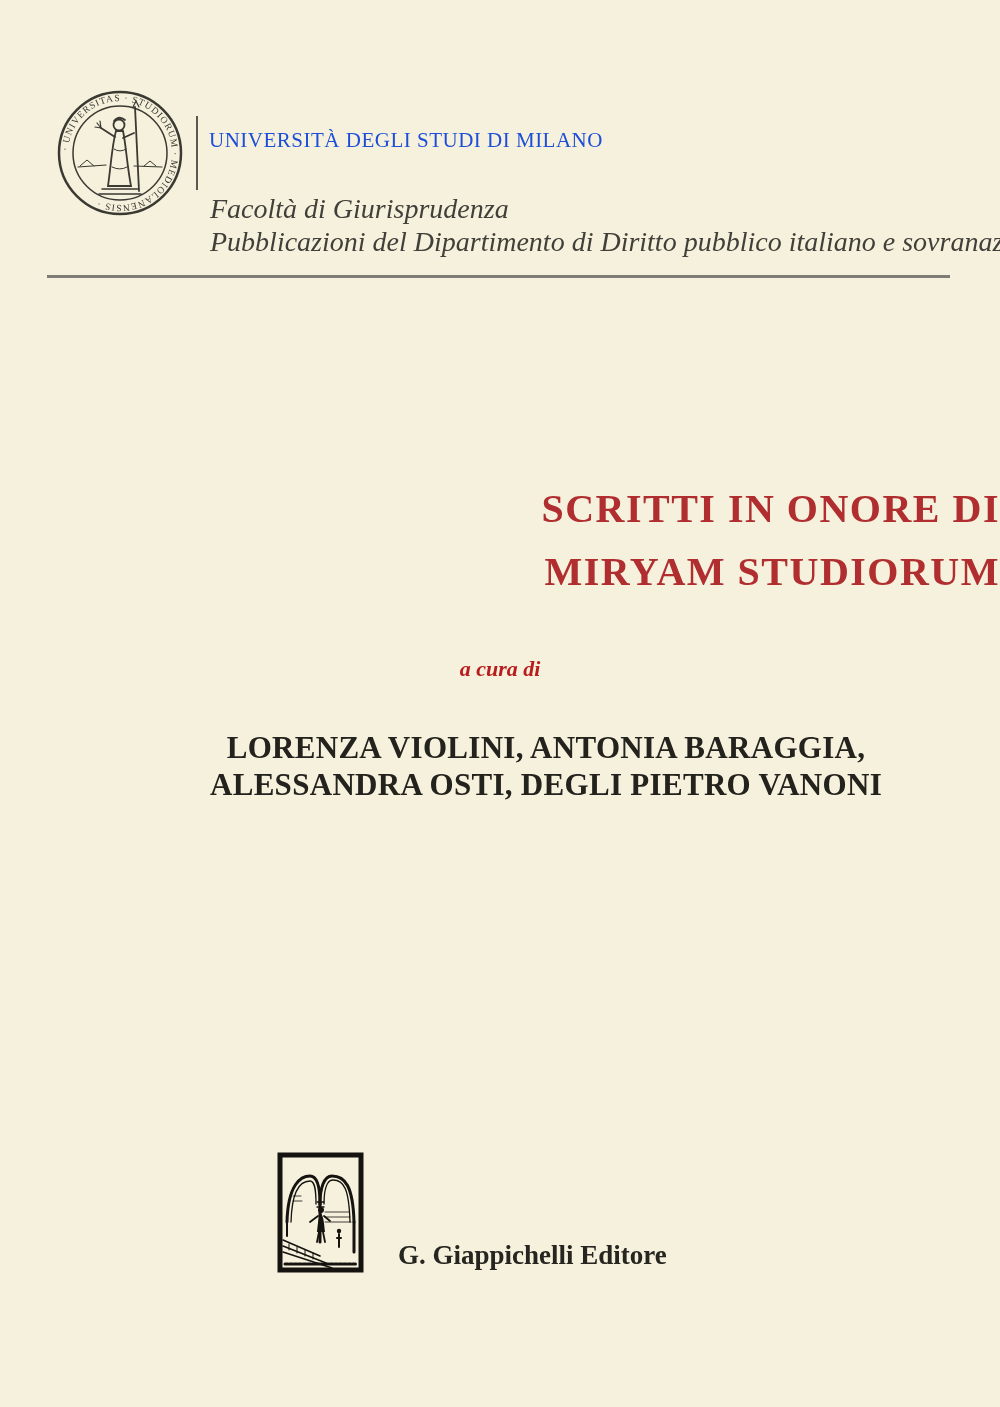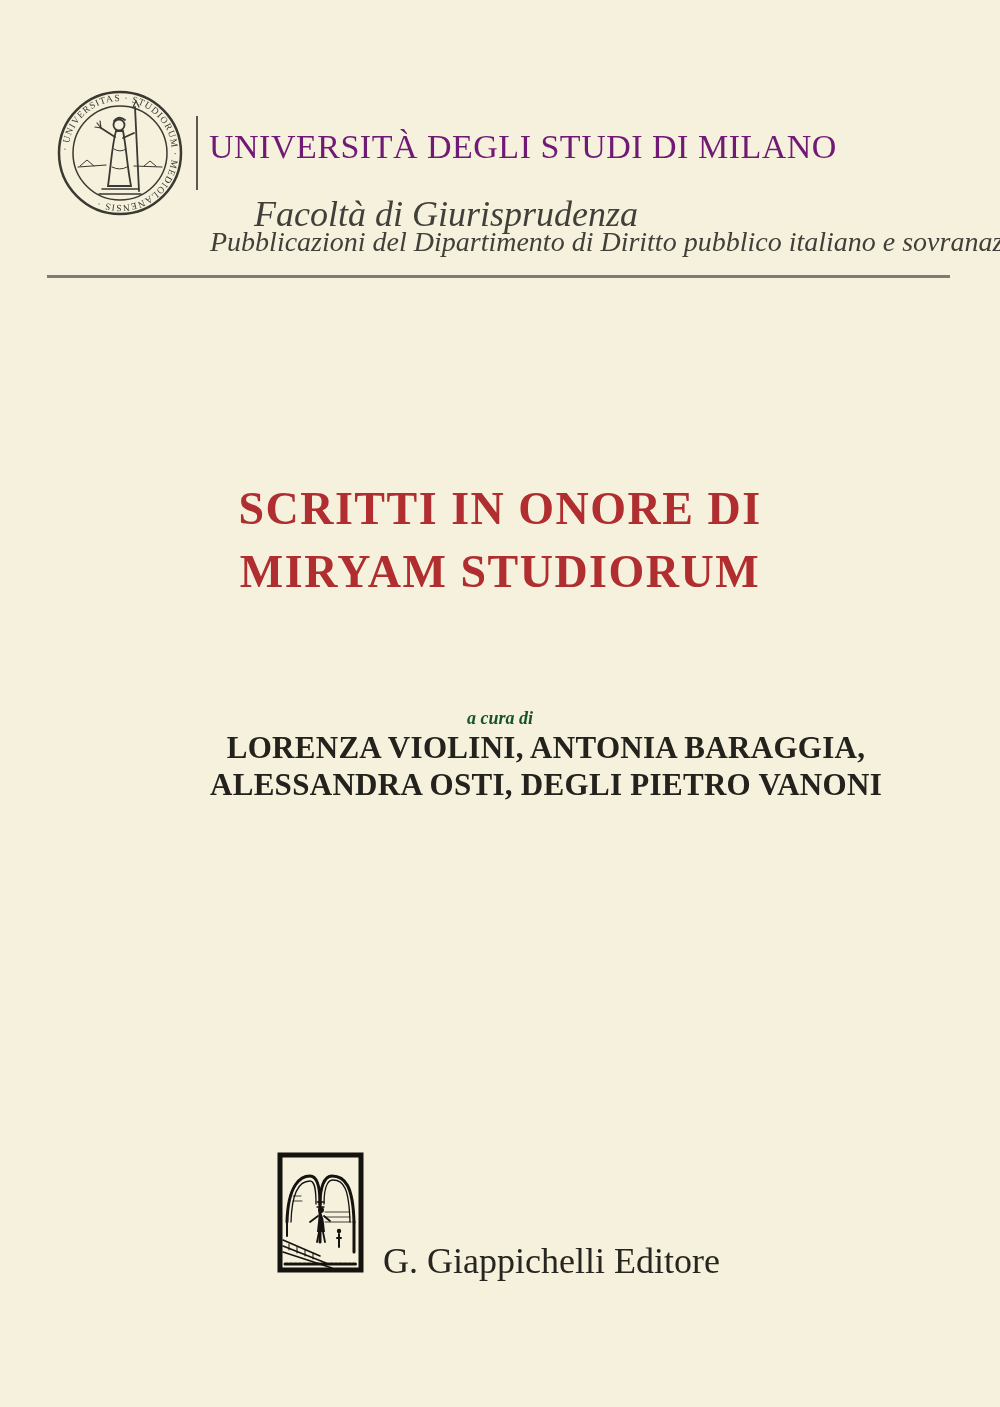--- a/index.html
+++ b/index.html
@@ -26,34 +26,33 @@
     left: 196px;
     top: 116px;
     width: 2px;
     height: 74px;
     background: #5a5951;
   }
   .university-name {
     position: absolute;
     left: 209px;
     top: 128px;
-    font-size: 34px;
+    font-size: 21px;
     letter-spacing: 0.5px;
-    color: #701a75;
+    color: #1d4ed8;
     white-space: nowrap;
   }
   .faculty-line {
     position: absolute;
     left: 210px;
     top: 193px;
     font-style: italic;
-    font-size: 36px;
+    font-size: 28px;
     color: #403f39;
     white-space: nowrap;
-    margin-left: 44px;
   }
   .series-line {
     position: absolute;
     left: 210px;
     top: 226px;
     font-style: italic;
     font-size: 28px;
     color: #403f39;
     white-space: nowrap;
   }
@@ -65,39 +64,39 @@
     height: 3px;
     background: #7e7d75;
   }
 
   
   .book-title {
     position: absolute;
     left: 0;
     top: 477px;
     width: 100%;
-    text-align: center;
+    text-align: right;
     color: #b02e30;
     font-weight: bold;
-    font-size: 46px;
+    font-size: 40px;
     line-height: 63px;
     letter-spacing: 1.5px;
   }
 
   
   .curated-by {
     position: absolute;
     left: 0;
-    top: 708px;
+    top: 656px;
     width: 100%;
     text-align: center;
     font-style: italic;
     font-weight: bold;
-    font-size: 18px;
-    color: #14532d;
+    font-size: 22px;
+    color: #b91c1c;
   }
   .editor-names {
     position: absolute;
     left: 0;
     top: 729px;
     width: 100%;
     text-align: center;
     font-weight: bold;
     font-size: 31px;
     line-height: 37px;
@@ -109,24 +108,24 @@
   
   .publisher-logo {
     position: absolute;
     left: 277px;
     top: 1152px;
     width: 87px;
     height: 121px;
   }
   .publisher-name {
     position: absolute;
-    left: 383px;
+    left: 398px;
     top: 1240px;
-    font-weight: normal;
-    font-size: 36px;
+    font-weight: bold;
+    font-size: 27px;
     color: #26251f;
     white-space: nowrap;
   }
 
   svg { display: block; }
 </style>
 </head>
 <body>
 
 <div class="cover">

